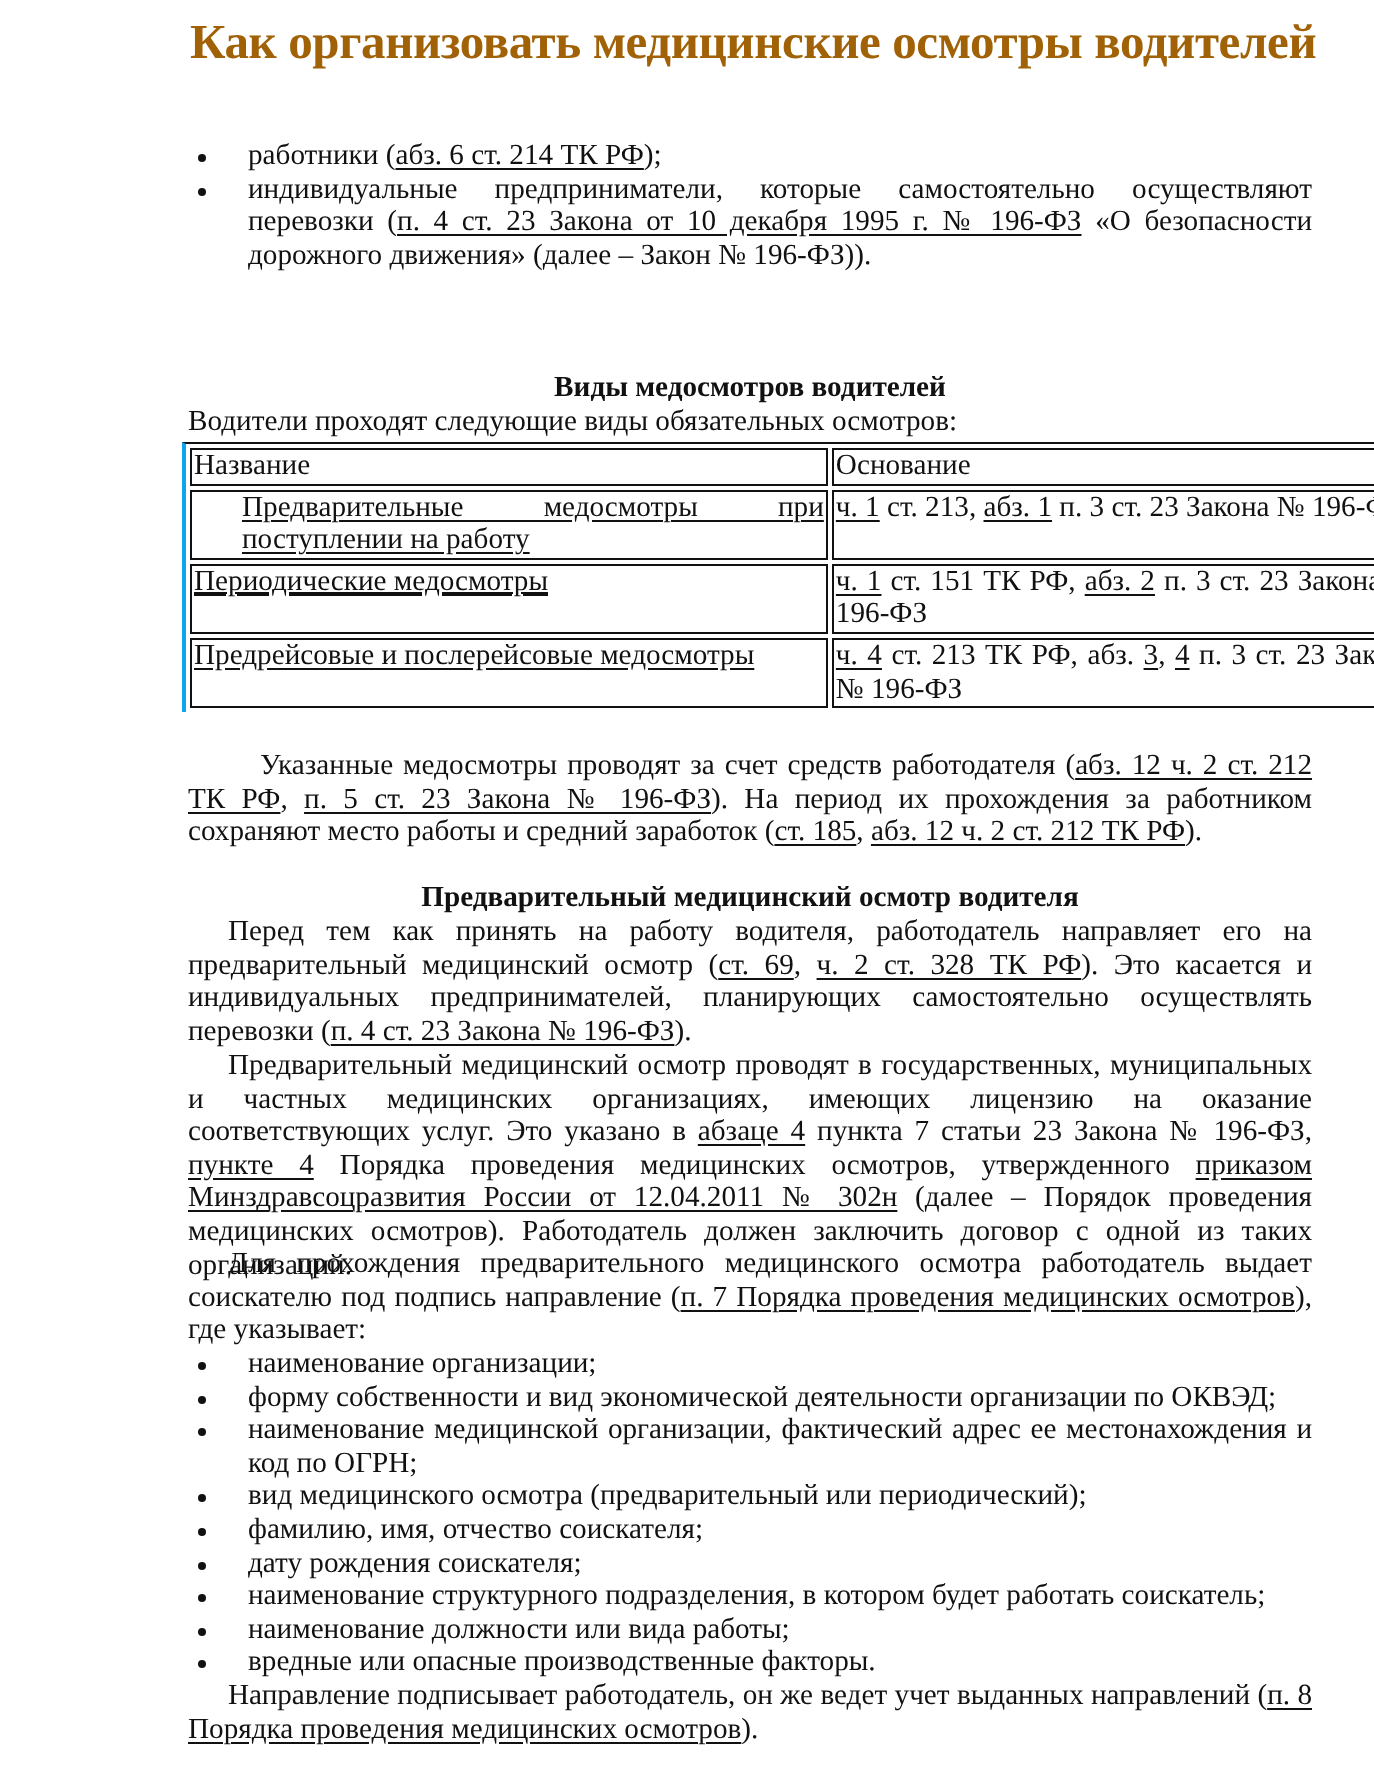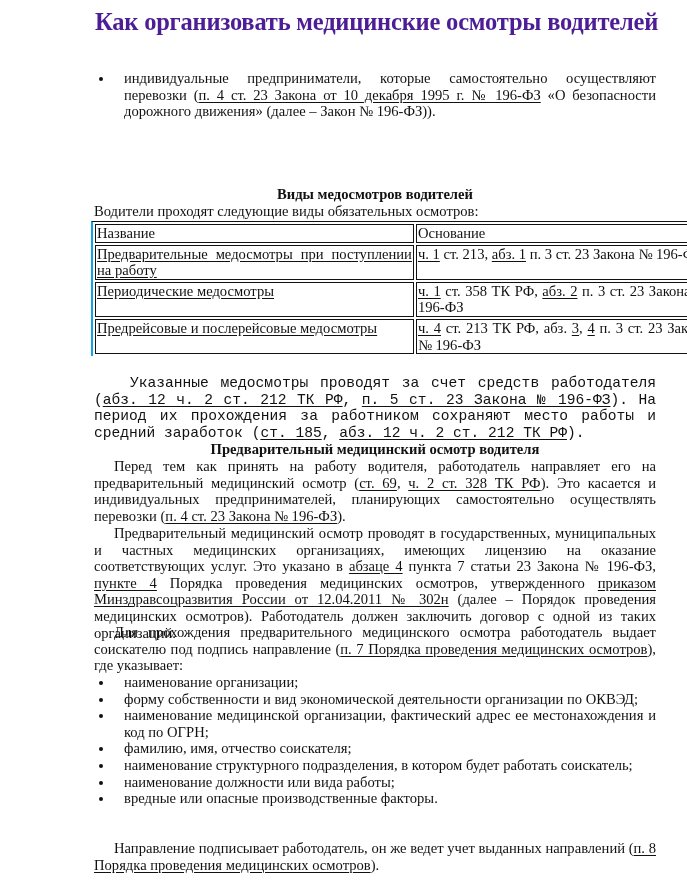--- a/index.html
+++ b/index.html
@@ -4,26 +4,26 @@
 <style>
   html, body { margin: 0; padding: 0; background: #ffffff; }
   body {
     width: 687px; height: 896px; overflow: hidden; position: relative;
     font-family: "Liberation Serif", serif; color: #111; font-size: 14.6px;
   }
   .page { position: absolute; left: 0; top: 0; width: 687px; }
   h1 {
     position: absolute; left: 95px; top: 8px; margin: 0;
     font-size: 24.5px; font-weight: bold; letter-spacing: -0.2px;
-    white-space: nowrap; color: #4c1d95;
+    white-space: nowrap; color: #a16207;
   }
   .block { position: absolute; left: 94px; width: 562px; line-height: 16.6px; }
   .just { text-align: justify; }
   .indent { text-indent: 20px; }
-  .indent2 { text-indent: 36px; font-family: Liberation Mono, monospace; }
+  .indent2 { text-indent: 36px; }
   u, .u { text-decoration: underline; text-underline-offset: 2px; }
   ul.bul { list-style: none; margin: 0; padding: 0; }
   ul.bul li { position: relative; padding-left: 30px; text-align: justify; }
   ul.bul li::before {
     content: ""; position: absolute; left: 5px; top: 7px;
     width: 4px; height: 4px; border-radius: 50%; background: #111;
   }
   .section-title { text-align: center; font-weight: bold; font-size: 14.6px; }
   table.meds {
     position: absolute; left: 91px; top: 221px; width: 623px;
@@ -39,42 +39,43 @@
 </style>
 </head>
 <body>
 
 <div class="page">
 
   <h1>Как организовать медицинские осмотры водителей</h1>
 
   <div class="block just" style="top:70px;">
     <ul class="bul">
+      <li><span>работники (</span><span class="u">абз. 6 ст. 214 ТК РФ</span><span>);</span></li>
       <li><span>индивидуальные предприниматели, которые самостоятельно осуществляют перевозки (</span><span class="u">п. 4 ст. 23 Закона от 10 декабря 1995 г. № 196-ФЗ</span><span> «О безопасности дорожного движения» (далее – Закон № 196-ФЗ)).</span></li>
     </ul>
   </div>
 
   <div class="block section-title" style="top:186px;">Виды медосмотров водителей</div>
   <div class="block" style="top:203px;">Водители проходят следующие виды обязательных осмотров:</div>
 
   <table class="meds">
     <tbody>
         <tr>
       <td class="c1">Название</td>
       <td class="c2">Основание</td>
     </tr>
     <tr>
       <td class="c1" style="height:33px;">
-            <span class="u" style="display:block;text-align:justify;text-align-last:left;">Предварительные медосмотры при поступлении на работу</span>
+            <span class="u" style="display:block;text-align:justify;text-align-last:left;padding-left:24px;">Предварительные медосмотры при поступлении на работу</span>
           </td>
       <td class="c2"><span class="u">ч. 1</span><span> ст. 213, </span><span class="u">абз. 1</span><span> п. 3 ст. 23 Закона № 196-ФЗ</span></td>
     </tr>
     <tr>
-      <td class="c1" style="height:33px;"><span class="u">Периодические медосмотры</span></td>
-      <td class="c2"><span class="u">ч. 1</span><span> ст. 358 ТК РФ, </span><span class="u">абз. 2</span><span> п. 3 ст. 23 Закона № 196-ФЗ</span></td>
+      <td class="c1" style="height:33px;text-decoration:underline;"><span class="u">Периодические медосмотры</span></td>
+      <td class="c2"><span class="u">ч. 1</span><span> ст. 151 ТК РФ, </span><span class="u">абз. 2</span><span> п. 3 ст. 23 Закона № 196-ФЗ</span></td>
     </tr>
     <tr>
       <td class="c1" style="height:33px;"><span class="u">Предрейсовые и послерейсовые медосмотры</span></td>
       <td class="c2"><span class="u">ч. 4</span><span> ст. 213 ТК РФ, абз. </span><span class="u">3</span><span>, </span><span class="u">4</span><span> п. 3 ст. 23 Закона № 196-ФЗ</span></td>
     </tr>
   </tbody>
     </table>
 
   <div class="block just indent2" style="top:375px;"><span>Указанные медосмотры проводят за счет средств работодателя (</span><span class="u">абз. 12 ч. 2 ст. 212 ТК РФ</span><span>, </span><span class="u">п. 5 ст. 23 Закона № 196-ФЗ</span><span>). На период их прохождения за работником сохраняют место работы и средний заработок (</span><span class="u">ст. 185</span><span>, </span><span class="u">абз. 12 ч. 2 ст. 212 ТК РФ</span><span>).</span></div>
 
@@ -83,21 +84,23 @@
   <div class="block just indent" style="top:458px;"><span>Перед тем как принять на работу водителя, работодатель направляет его на предварительный медицинский осмотр (</span><span class="u">ст. 69</span><span>, </span><span class="u">ч. 2 ст. 328 ТК РФ</span><span>). Это касается и индивидуальных предпринимателей, планирующих самостоятельно осуществлять перевозки (</span><span class="u">п. 4 ст. 23 Закона № 196-ФЗ</span><span>).</span></div>
 
   <div class="block just indent" style="top:525px;"><span>Предварительный медицинский осмотр проводят в государственных, муниципальных и частных медицинских организациях, имеющих лицензию на оказание соответствующих услуг. Это указано в </span><span class="u">абзаце 4</span><span> пункта 7 статьи 23 Закона № 196-ФЗ, </span><span class="u">пункте 4</span><span> Порядка проведения медицинских осмотров, утвержденного </span><span class="u">приказом Минздравсоцразвития России от 12.04.2011 № 302н</span><span> (далее – Порядок проведения медицинских осмотров). Работодатель должен заключить договор с одной из таких организаций.</span></div>
 
   <div class="block just indent" style="top:624px;"><span>Для прохождения предварительного медицинского осмотра работодатель выдает соискателю под подпись направление (</span><span class="u">п. 7 Порядка проведения медицинских осмотров</span><span>), где указывает:</span></div>
 
   <ul class="bul block" style="top:674px;">
     <li>наименование организации;</li>
     <li>форму собственности и вид экономической деятельности организации по ОКВЭД;</li>
     <li>наименование медицинской организации, фактический адрес ее местонахождения и код по ОГРН;</li>
+    <li>вид медицинского осмотра (предварительный или периодический);</li>
     <li>фамилию, имя, отчество соискателя;</li>
+    <li>дату рождения соискателя;</li>
     <li>наименование структурного подразделения, в котором будет работать соискатель;</li>
     <li>наименование должности или вида работы;</li>
     <li>вредные или опасные производственные факторы.</li>
   </ul>
 
   <div class="block just indent" style="top:840px;"><span>Направление подписывает работодатель, он же ведет учет выданных направлений (</span><span class="u">п. 8 Порядка проведения медицинских осмотров</span><span>).</span></div>
 
 </div>
 
 </body></html>

